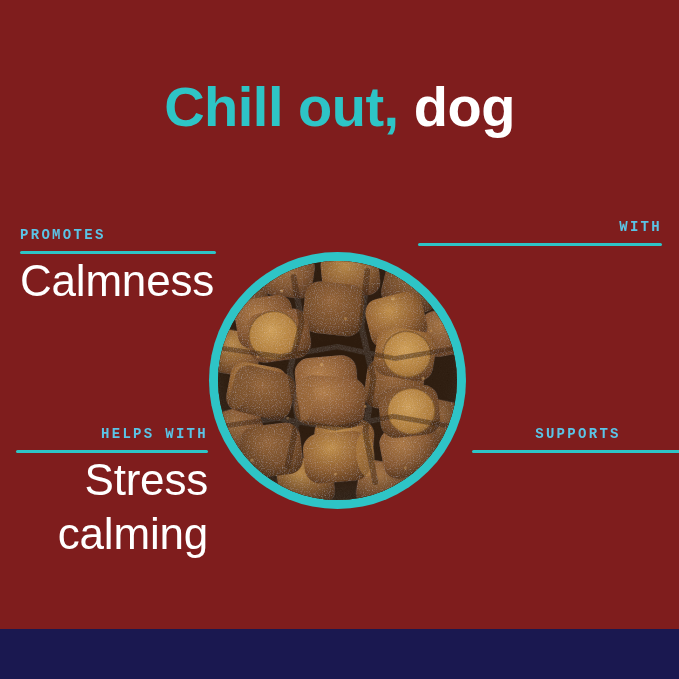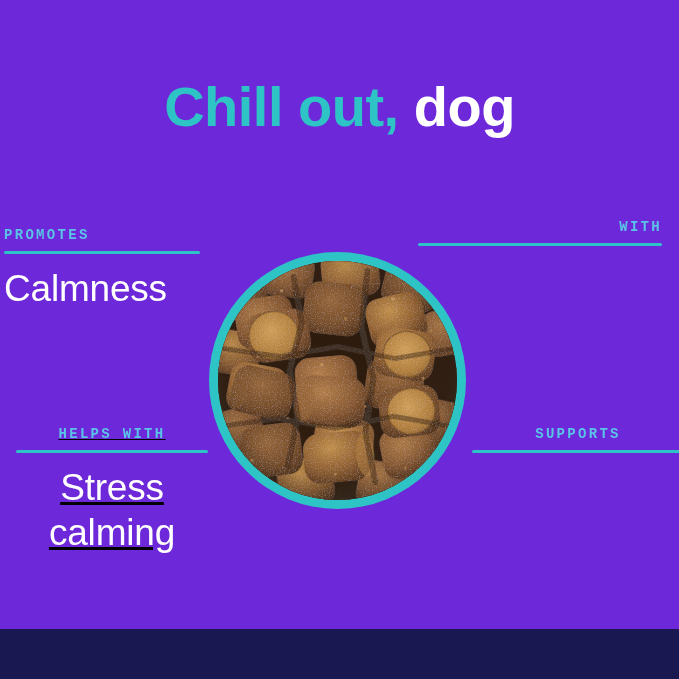--- a/index.html
+++ b/index.html
@@ -6,21 +6,21 @@
 
   html, body {
     width:679px; height:679px;
     background:#1a1850;
     overflow:hidden;
   }
 
   .canvas {
     position:relative;
     width:679px; height:629px;
-    background:#6d28d9;
+    background:#7f1d1d;
     font-family:"Liberation Sans", sans-serif;
   }
 
   
   .title {
     position:absolute;
     top:78px; left:0; width:679px;
     text-align:center;
     font-size:56px;
     font-weight:600;
@@ -45,32 +45,32 @@
   }
 
   .feature .rule {
     height:3px;
     background:#2ec4c6;
     border-radius:2px;
     margin-top:9px;
   }
 
   .feature .headline {
-    margin-top:12px;
-    font-size:37px;
+    margin-top:0;
+    font-size:44px;
     font-weight:400;
     color:#ffffff;
     line-height:1.22;
     letter-spacing:-0.2px;
   }
 
   
-  .f-tl { left:4px;  top:228px; width:196px; text-align:left;  }
+  .f-tl { left:20px;  top:228px; width:196px; text-align:left;  }
   .f-tr { left:418px; top:220px; width:244px; text-align:right; }
-  .f-bl { left:16px;  top:427px; width:192px; text-align:center;text-decoration:underline;  }
+  .f-bl { left:16px;  top:427px; width:192px; text-align:right;  }
   .f-br { left:472px; top:427px; width:212px; text-align:center; }
 
   
   .photo-ring {
     position:absolute;
     left:209px; top:252px;
     width:257px; height:257px;
     border-radius:50%;
     background:#2ec4c6;
     padding:9px;

